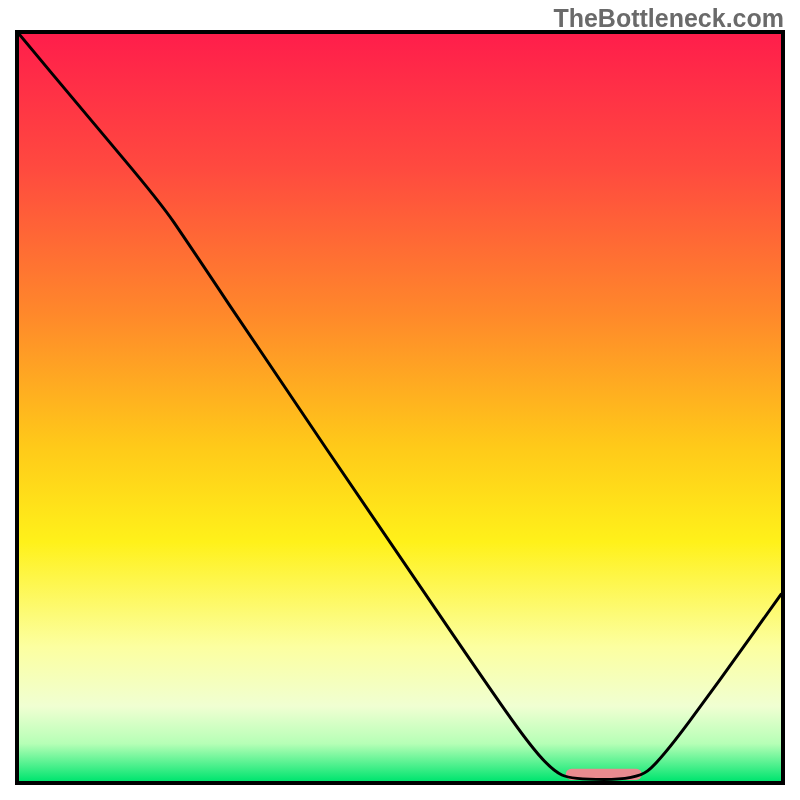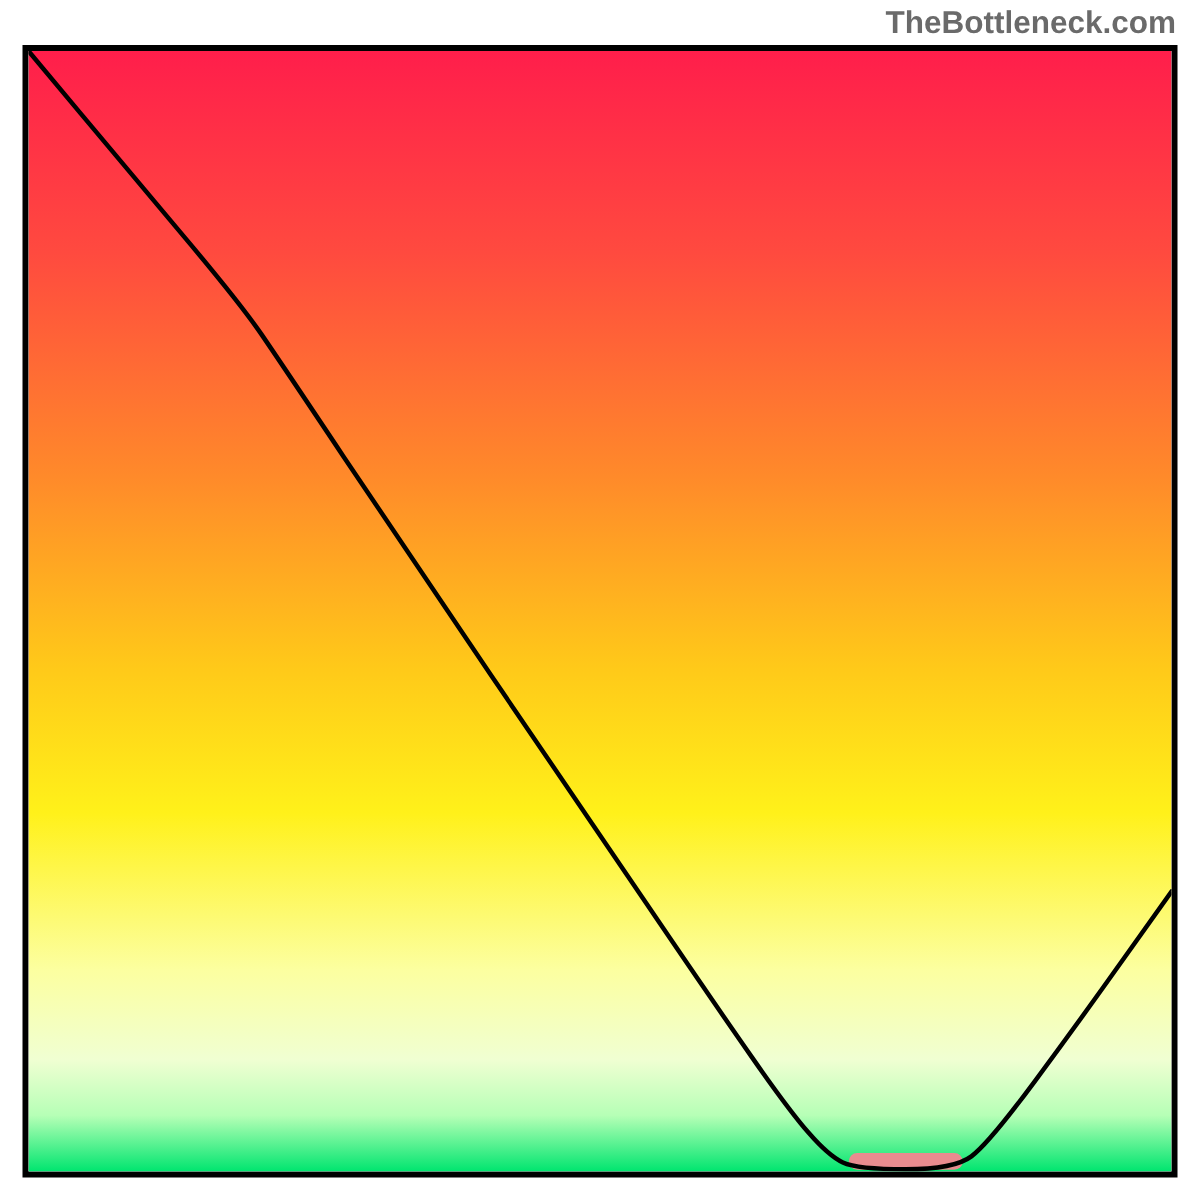--- a/index.html
+++ b/index.html
@@ -9,21 +9,21 @@
     height: 800px;
     background: #ffffff;
     font-family: Arial, sans-serif;
     position: relative;
     overflow: hidden;
   }
   .watermark {
     position: absolute;
     top: 4px;
     right: 16px;
-    font-size: 21px;
+    font-size: 25px;
     font-weight: bold;
     color: #6a6a6a;
     z-index: 10;
   }
   .plot-frame {
     position: absolute;
     top: 30px;
     left: 15px;
     width: 770px;
     height: 755px;

